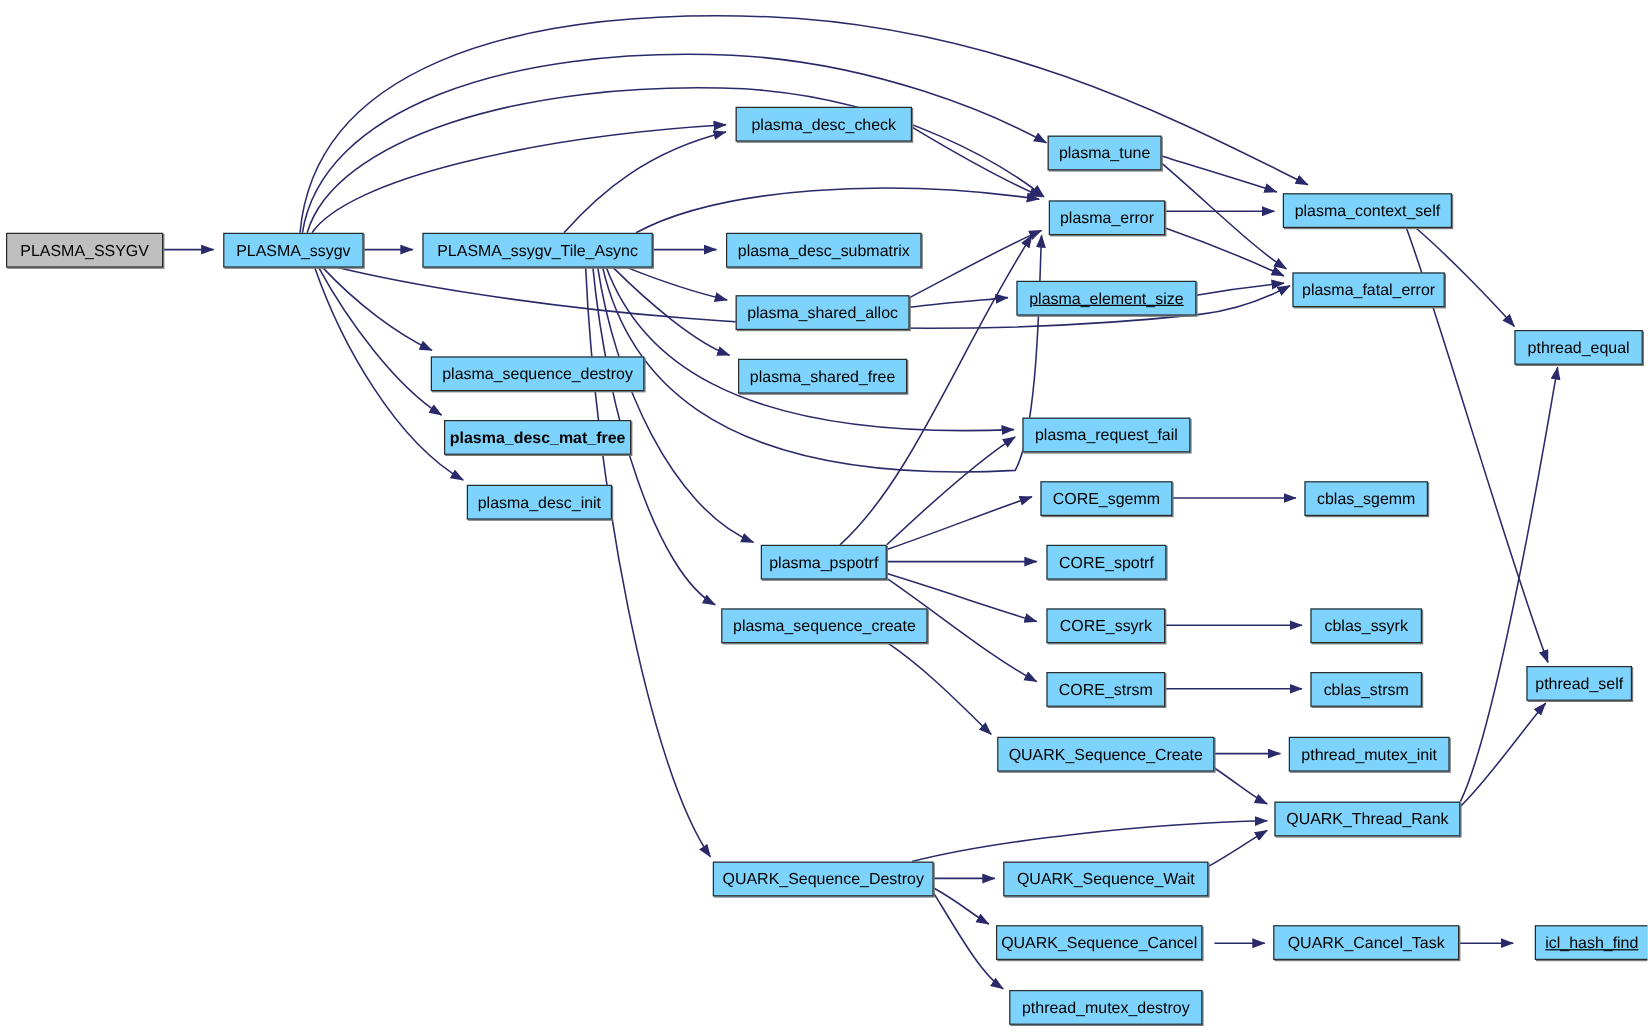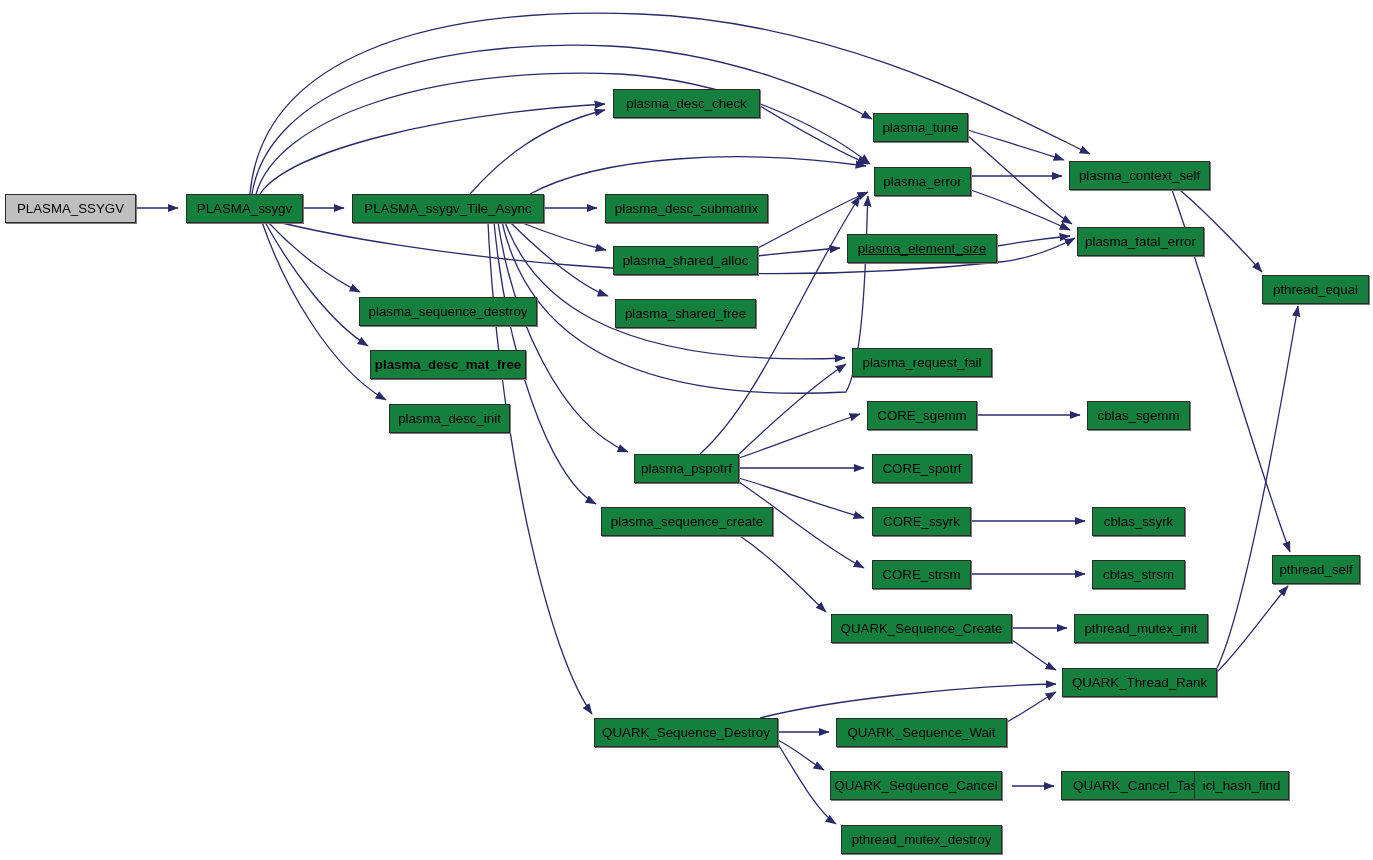--- a/index.html
+++ b/index.html
@@ -15,21 +15,21 @@
   #edges{
     position:absolute;
     left:0; top:0;
     width:1373px; height:860px;
     pointer-events:none;
   }
   .node{
     position:absolute;
     box-sizing:border-box;
     border:1px solid #2b2b2b;
-    background:#15803d;
+    background:#7dd3fc;
     color:#000000;
     font-size:13.3px;
     line-height:1;
     display:flex;
     align-items:center;
     justify-content:center;
     white-space:nowrap;
     letter-spacing:0px;
     box-shadow:1px 1px 0 0 #7a7a7a;
     z-index:2;
@@ -202,17 +202,17 @@
       </div>
       <div class="node" style="left: 1074px; top: 614px; width: 134px; height: 29px;">
         <span>pthread_mutex_init</span>
       </div>
       <div class="node" style="left: 1062px; top: 668px; width: 155px; height: 29px;">
         <span>QUARK_Thread_Rank</span>
       </div>
       <div class="node" style="left: 1061px; top: 771px; width: 155px; height: 29px;">
         <span>QUARK_Cancel_Task</span>
       </div>
-      <div class="node" style="left: 1194px; top: 771px; width: 95px; height: 29px;">
+      <div class="node" style="left: 1279px; top: 771px; width: 95px; height: 29px; text-decoration: underline;">
         <span>icl_hash_find</span>
       </div>
     </div>
 </div>
 
 </body></html>

